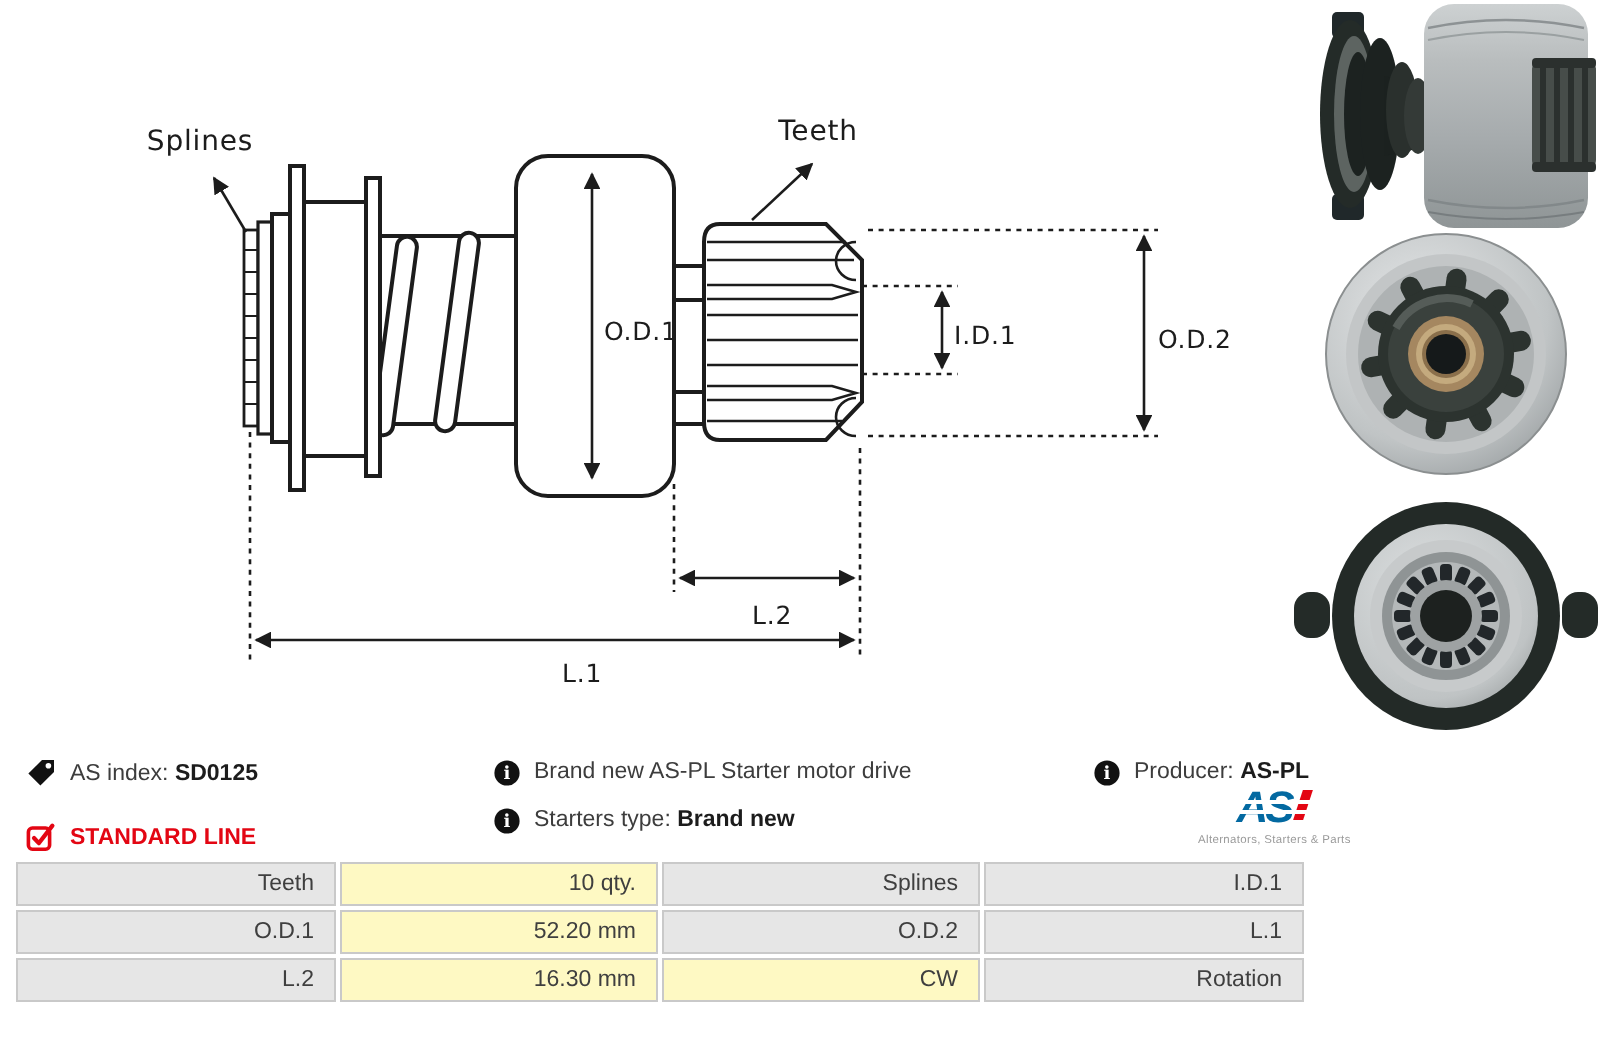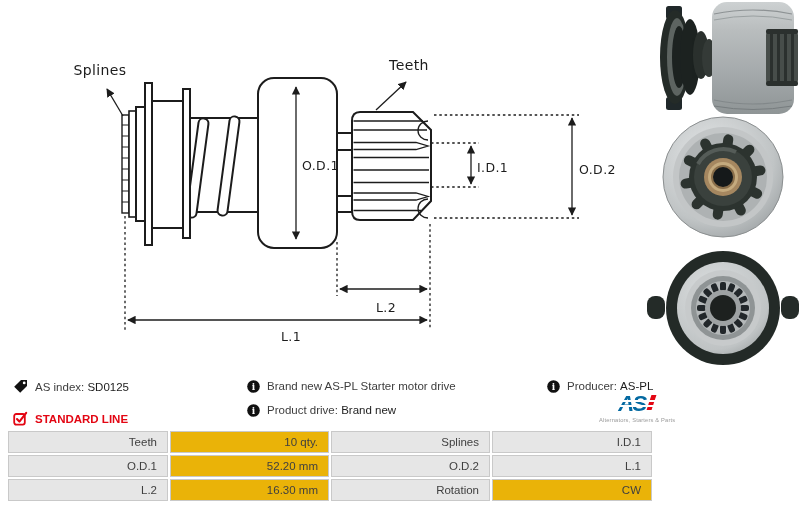--- a/index.html
+++ b/index.html
@@ -16,21 +16,21 @@
     font-family:"DejaVu Sans", sans-serif;
     fill:#1c1c1c;letter-spacing:.4px;
   }
   
   .photo{position:absolute;}
   
   .info-item{
     position:absolute;display:flex;align-items:center;gap:7px;
     font-size:11.5px;color:#3d3d3d;line-height:14px;white-space:nowrap;
   }
-  .info-item b{color:#1c1c1c;font-weight:400;margin-top:15px;}
+  .info-item b{color:#1c1c1c;font-weight:700;margin-top:15px;}
   .standard{color:#e30613;font-weight:700;}
   .icon{display:inline-flex;flex:0 0 auto;}
   
   .logo{position:absolute;left:594px;top:394px;width:84px;text-align:center;}
   .logo-mark{position:relative;height:22px;}
   .as-text{
     font-family:"Liberation Sans", sans-serif;
     font-style:italic;font-weight:900;font-size:22px;line-height:20px;
     color:#0369a1;letter-spacing:-1.5px;
   }
@@ -50,21 +50,21 @@
     position:absolute;left:8px;top:431px;width:642px;
     display:grid;grid-template-columns:160px 159px 159px 160px;
     grid-auto-rows:22px;gap:2px;
   }
   .cell{
     display:flex;align-items:center;justify-content:flex-end;
     padding-right:10px;box-sizing:border-box;
     border:1px solid #c9c9c9;font-size:11.5px;color:#3f3f3f;
   }
   .cell.lbl{background:#e6e6e6;}
-  .cell.val{background:#eab308;}
+  .cell.val{background:#fef9c3;}
 </style>
 </head>
 <body>
 
 <svg id="drawing" class="abs" width="650" height="360" viewBox="0 0 650 360">
   <defs>
     <marker id="ah" viewBox="0 0 10 10" refX="9" refY="5" markerWidth="6.5" markerHeight="6.5" orient="auto-start-reverse">
         <path d="M0 0 L10 5 L0 10 Z" fill="#1c1c1c"></path>
       </marker>
   </defs>
@@ -297,21 +297,21 @@
   <span>Brand new AS-PL Starter motor drive</span>
 </div>
 
 <div class="info-item" style="left:247px;top:403px;">
   <span class="icon">
     <svg width="13" height="13" viewBox="0 0 13 13">
       <circle cx="6.5" cy="6.5" r="6.3" fill="#111"></circle>
       <text x="6.5" y="9.6" text-anchor="middle" font-family="DejaVu Serif, serif" font-size="9" font-weight="bold" fill="#fff">i</text>
     </svg>
   </span>
-  <span><span>Product drive:</span>&nbsp;<b>Brand new</b></span>
+  <span><span>Starters type:</span>&nbsp;<b>Brand new</b></span>
 </div>
 
 <div class="info-item" style="left:547px;top:379px;">
   <span class="icon">
     <svg width="13" height="13" viewBox="0 0 13 13">
       <circle cx="6.5" cy="6.5" r="6.3" fill="#111"></circle>
       <text x="6.5" y="9.6" text-anchor="middle" font-family="DejaVu Serif, serif" font-size="9" font-weight="bold" fill="#fff">i</text>
     </svg>
   </span>
   <span><span>Producer:</span>&nbsp;<b>AS-PL</b></span>
@@ -333,15 +333,15 @@
 
   <div class="cell lbl">I.D.1</div>
   <div class="cell lbl">O.D.1</div>
   <div class="cell val">52.20 mm</div>
 
   <div class="cell lbl">O.D.2</div>
   <div class="cell lbl">L.1</div>
 
   <div class="cell lbl">L.2</div>
   <div class="cell val">16.30 mm</div>
+  <div class="cell val">CW</div>
   <div class="cell lbl">Rotation</div>
-  <div class="cell val">CW</div>
 </div>
 
 </body></html>

